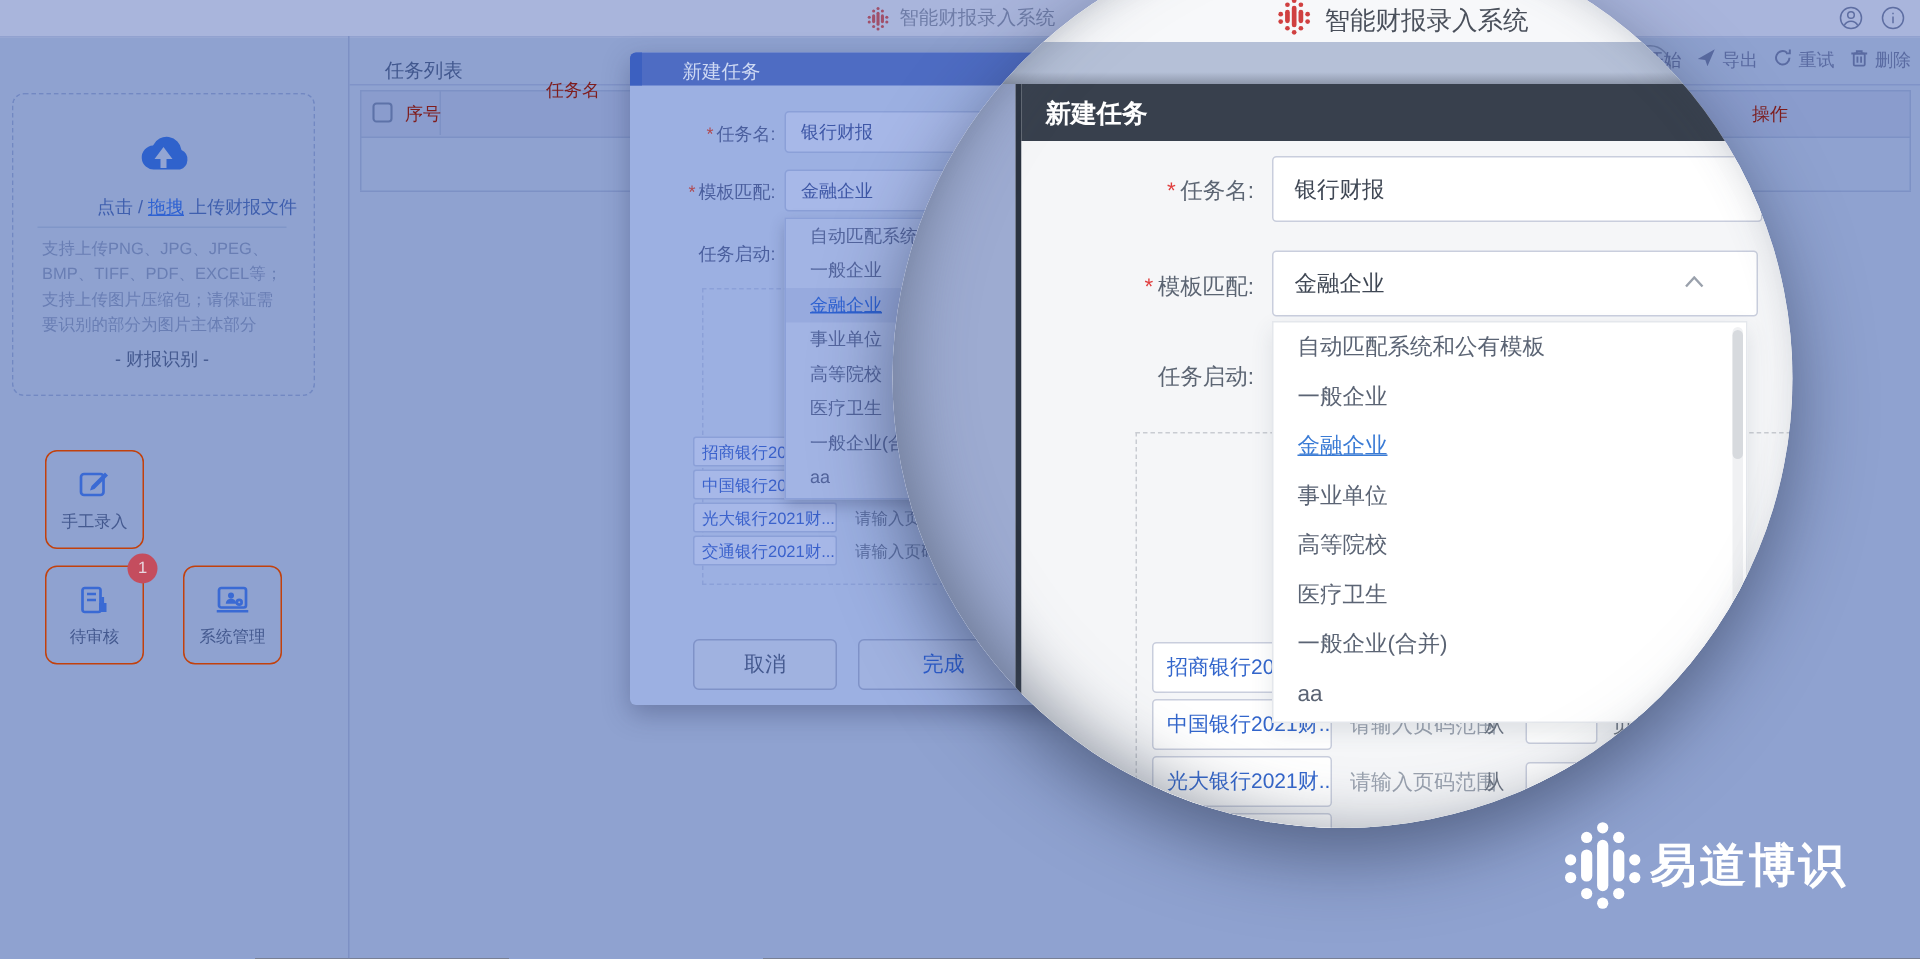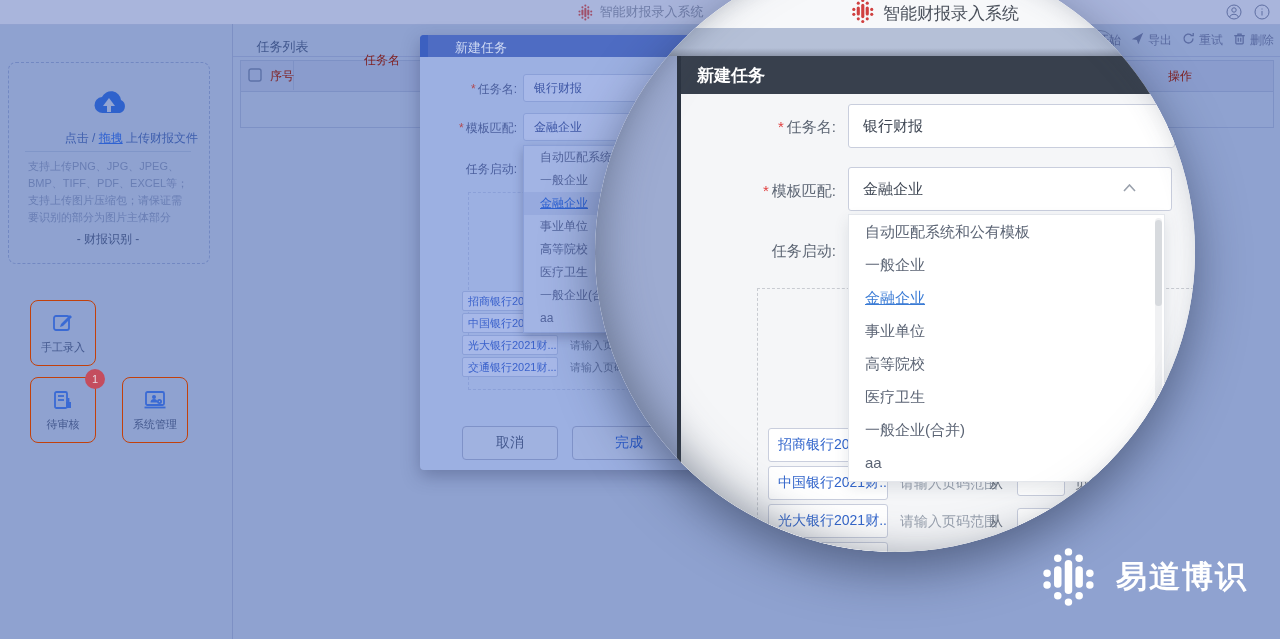--- a/index.html
+++ b/index.html
@@ -88,21 +88,21 @@
   .l-thumb{position:absolute;left:0;top:2px;width:7px;height:86px;background:#d7dade;border-radius:4px;}
   .l-dash{position:absolute;left:162px;top:336px;width:470px;height:300px;border:1px dashed #c9ccd2;}
   .l-frow-name{position:absolute;left:173px;width:120px;height:34px;background:#ffffff;border:1px solid #c9cedd;
     border-radius:3px;font-size:14px;color:#3366cc;display:flex;align-items:center;padding-left:9px;
     box-sizing:border-box;white-space:nowrap;overflow:hidden;cursor:pointer;}
   .l-frow-range{position:absolute;left:305px;font-size:14px;color:#99a1ae;white-space:nowrap;}
   .l-from{position:absolute;left:394px;font-size:14px;color:#6b7380;}
   .l-pginput{position:absolute;left:422px;width:48px;height:26px;background:#fff;border:1px solid #c9cedd;border-radius:3px;box-sizing:border-box;}
   .l-to{position:absolute;left:480px;font-size:14px;color:#6b7380;}
   
-  .brand{left:1042px;top:546px;display:flex;align-items:center;gap:20px;z-index:4;}
+  .brand{left:1042px;top:546px;display:flex;align-items:center;gap:4px;z-index:4;}
   .brand-text{font-size:31px;font-weight:bold;color:#ffffff;letter-spacing:2px;}
   input{outline:none;}
 </style>
 </head>
 <body>
 
 <div id="screen">
 
   <div class="abs topbar">
     <svg width="17" height="17" viewBox="0 0 48 58" fill="#a0506a">

